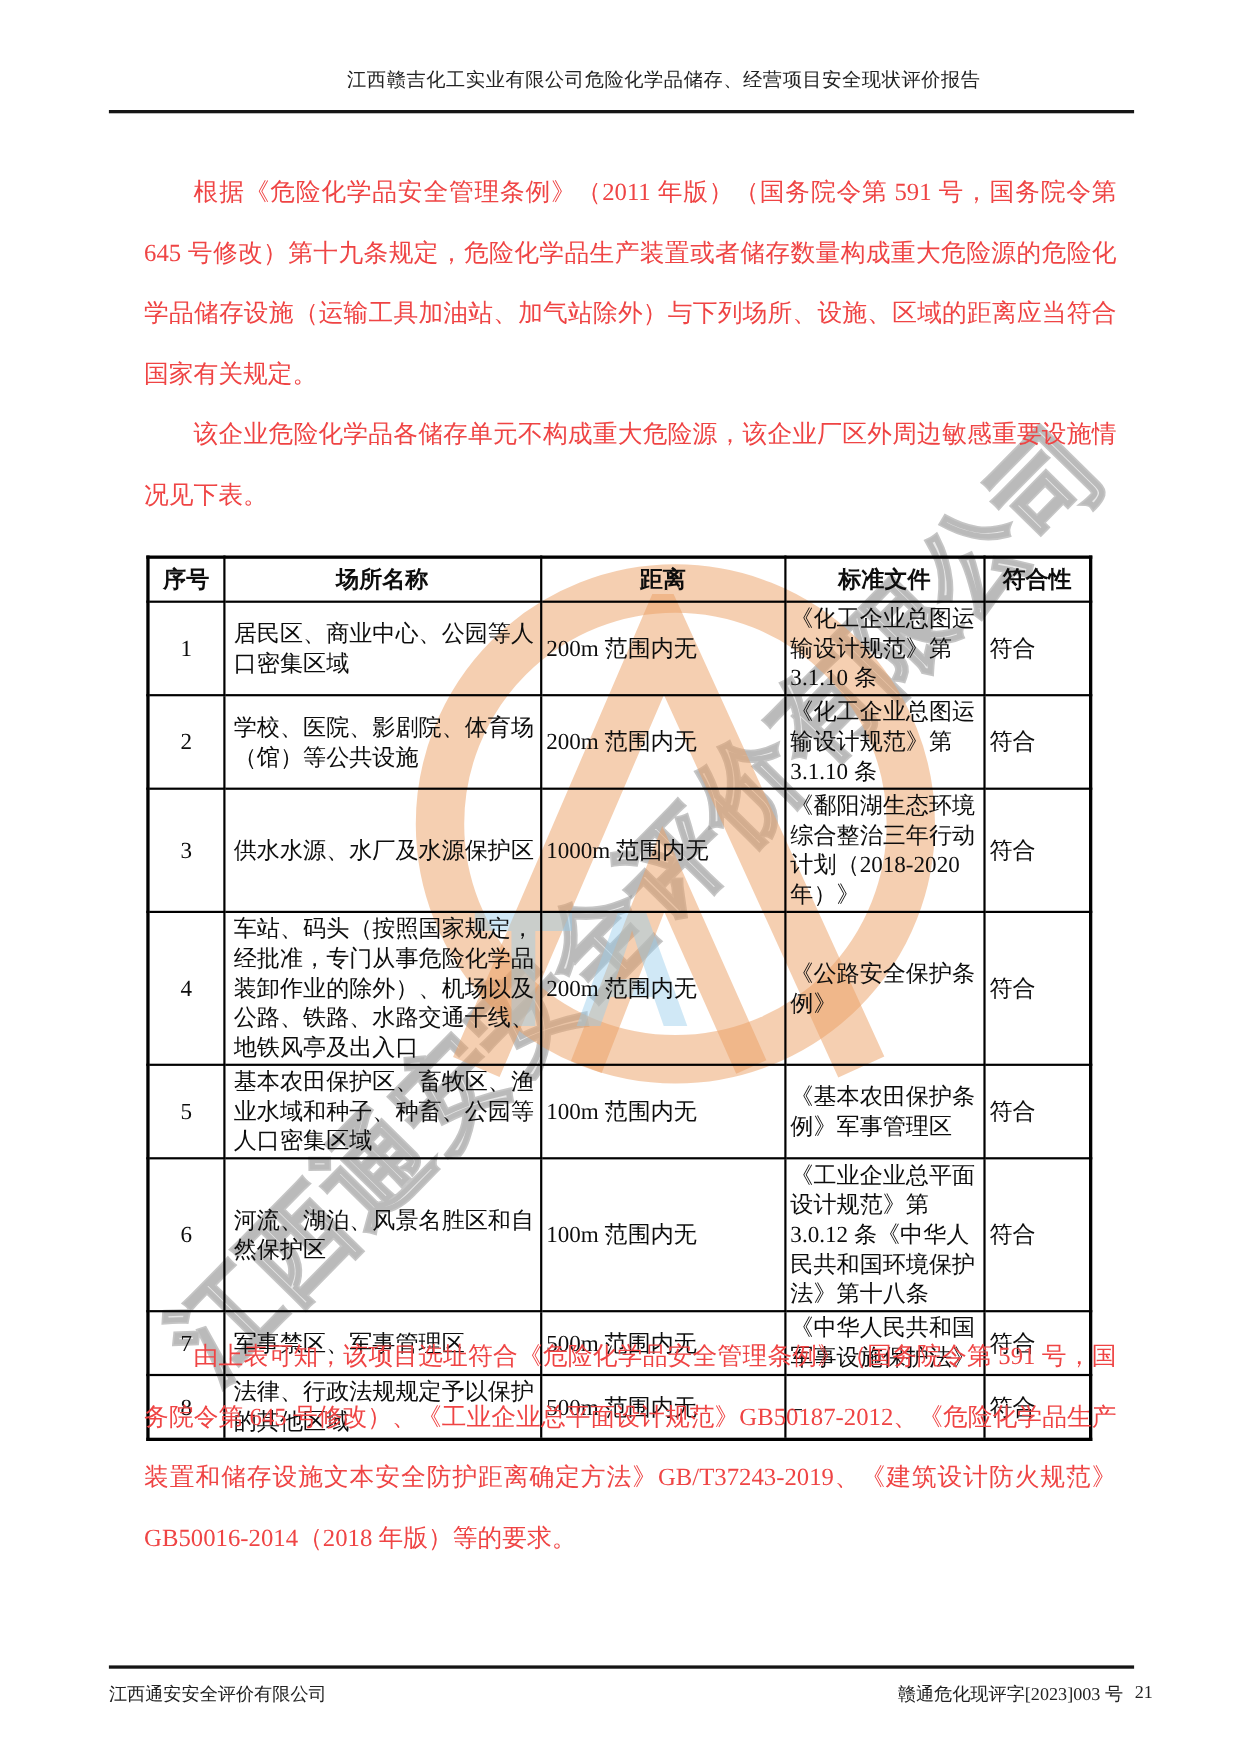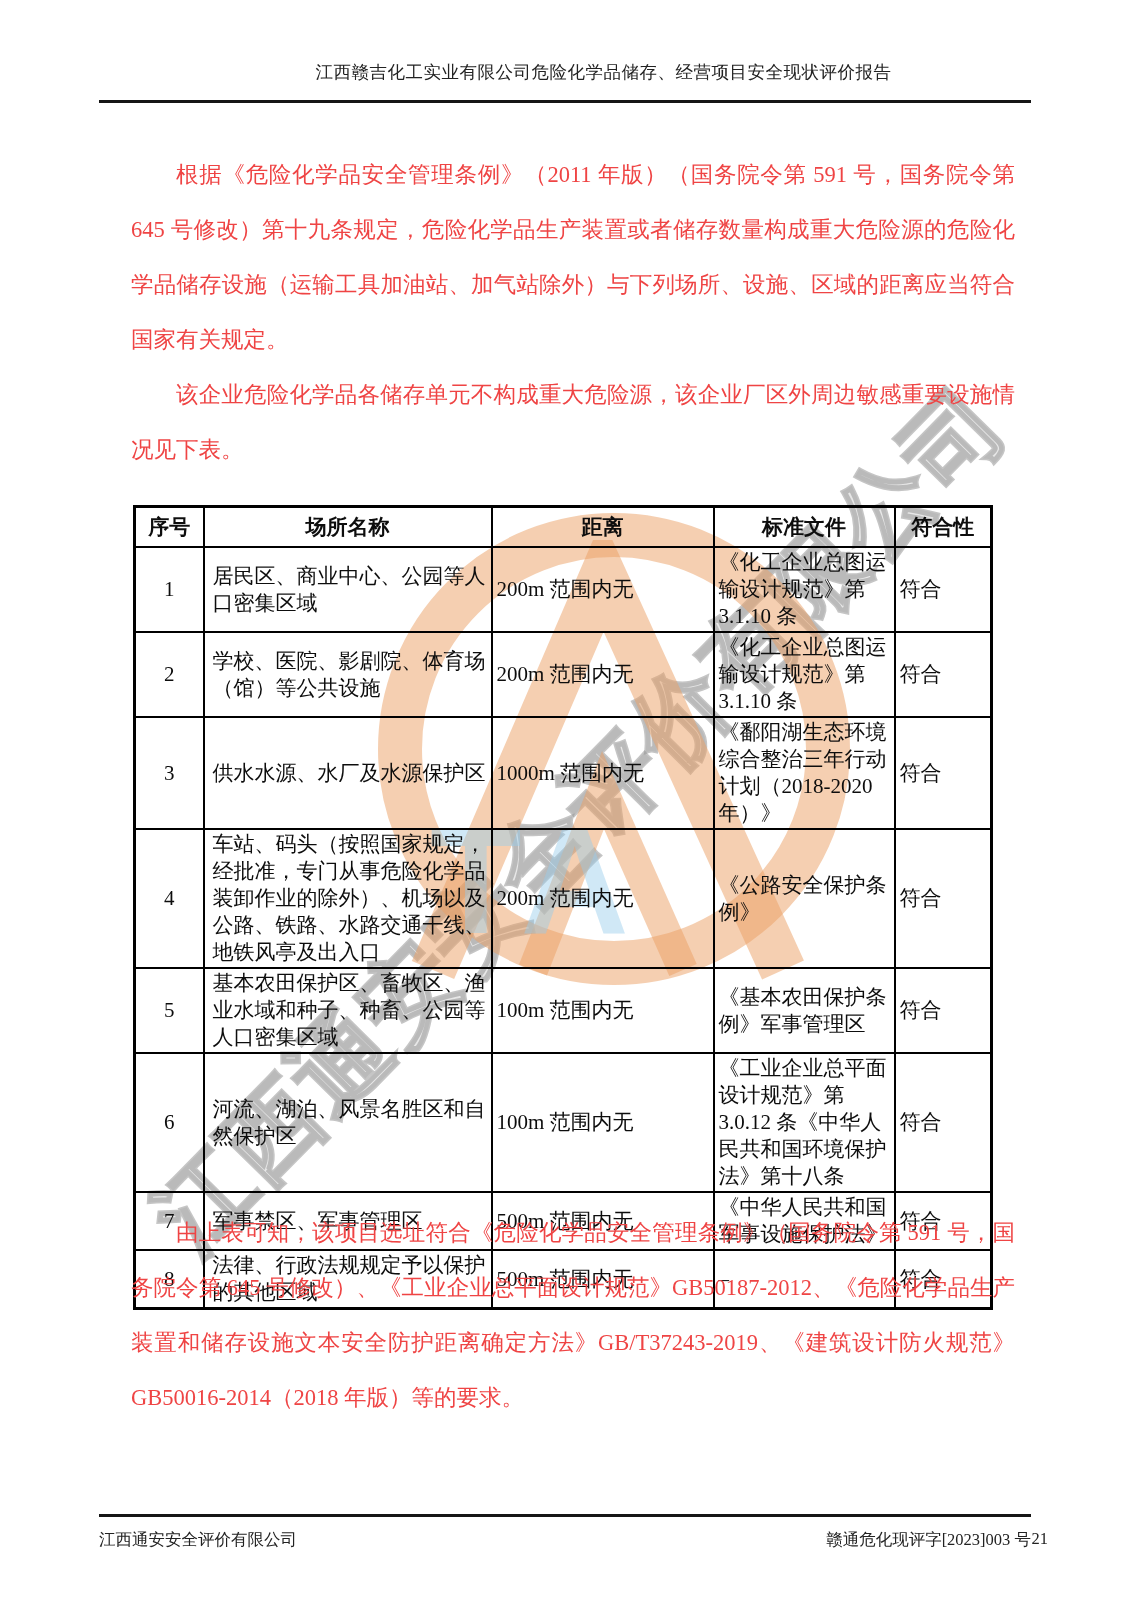--- a/index.html
+++ b/index.html
@@ -68,21 +68,21 @@
   tbody tr:nth-child(3){height:81px;} tbody tr:nth-child(4){height:128px;}
   tbody tr:nth-child(5){height:82px;} tbody tr:nth-child(6){height:103px;}
   tbody tr:nth-child(7){height:57px;} tbody tr:nth-child(8){height:50px;}
 
   .p3 { position:absolute; left:131px; top:1205px; width:884px; }
 
   .footer-rule { position:absolute; top:1514px; left:99px; width:932px; height:3px; background:#151515; }
   .footer { position:absolute; top:1529px; left:99px; width:932px; font-size:16.5px; color:#222; }
   .footer .f-left { position:absolute; left:0; top:0; }
   .footer .f-center { position:absolute; left:17px; width:100%; text-align:right; top:0; }
-  .footer .f-right { position:absolute; right:0; top:0; }
+  .footer .f-right { position:absolute; right:10px; top:0; }
 </style>
 </head>
 <body>
 
 <div class="page">
 
   <div class="wm-layer">
     <div class="wm-diagonal">江西通安安全评价有限公司</div>
     <div class="wm-ring"></div>
     <svg class="wm-triangle" width="420" height="440" viewBox="0 0 420 440">

